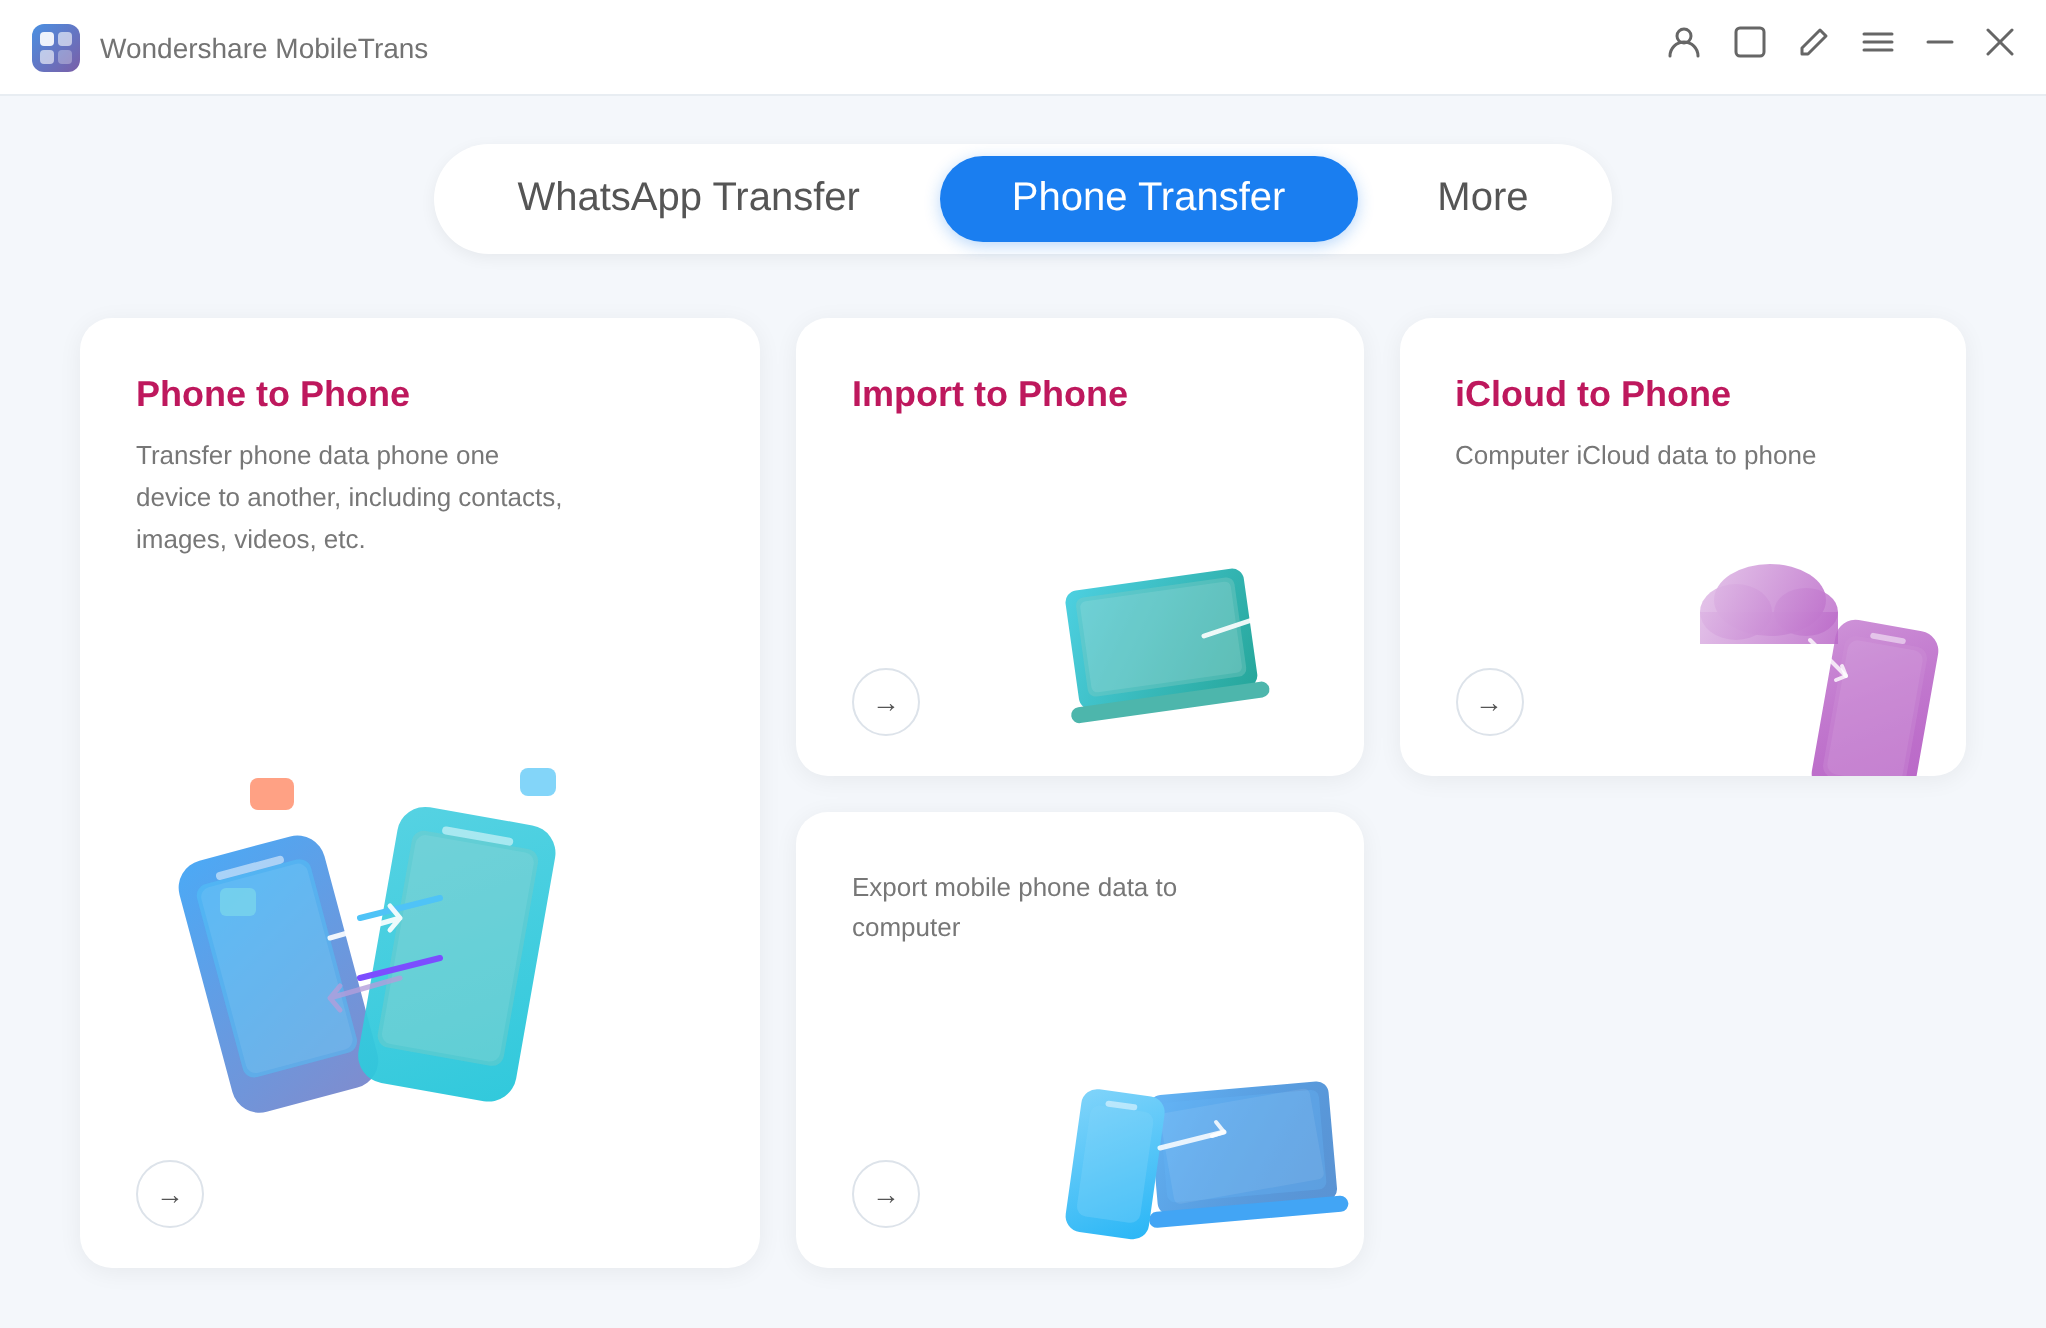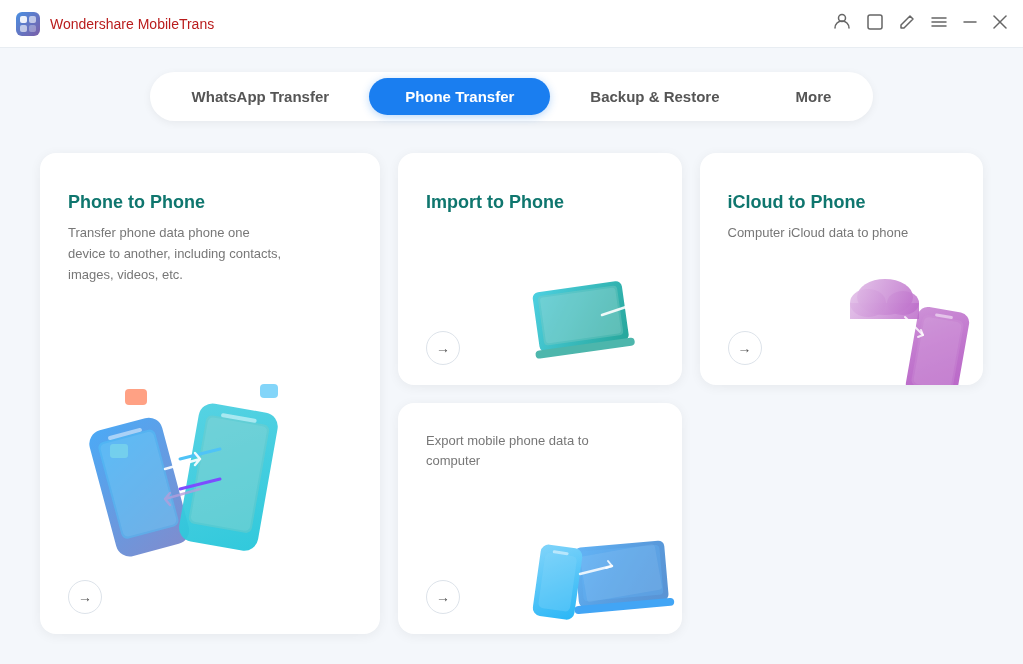--- a/index.html
+++ b/index.html
@@ -36,21 +36,21 @@
       background: linear-gradient(135deg, #4a90e2 0%, #7b5ea7 100%);
       display: flex;
       align-items: center;
       justify-content: center;
       color: white;
       font-size: 12px;
       font-weight: bold;
     }
     .app-title {
       font-size: 14px;
-      color: #b91c1c;
+      color: #737373;
       font-weight: 500;
     }
     .titlebar-controls {
       display: flex;
       align-items: center;
       gap: 16px;
     }
     .titlebar-controls span {
       color: #666;
       font-size: 16px;
@@ -75,22 +75,22 @@
       border-radius: 40px;
       padding: 6px;
       gap: 4px;
       align-self: center;
       margin-bottom: 32px;
       box-shadow: 0 2px 8px rgba(0,0,0,0.06);
     }
     .tab-item {
       padding: 10px 36px;
       border-radius: 30px;
-      font-size: 15px;
-      font-weight: 700;
+      font-size: 20px;
+      font-weight: 400;
       cursor: pointer;
       color: #555;
       transition: all 0.2s;
       white-space: nowrap;
     }
     .tab-item.active {
       background: #1a7ef0;
       color: #ffffff;
       box-shadow: 0 2px 8px rgba(26,126,240,0.3);
     }
@@ -117,23 +117,22 @@
     }
 
     
     .card-large {
       grid-row: 1 / 3;
     }
 
     .card-title {
       font-size: 18px;
       font-weight: 700;
-      color: #0f766e;
+      color: #be185d;
       margin-bottom: 10px;
-      margin-top: 11px;
     }
     .card-desc {
       font-size: 13px;
       color: #777;
       line-height: 1.6;
       max-width: 220px;
     }
 
     .arrow-btn {
       width: 34px;
@@ -241,21 +240,20 @@
       </svg>
     </span>
   </div>
 </div>
 
 <div class="main-content">
 
   <nav class="tab-nav">
     <div class="tab-item">WhatsApp Transfer</div>
     <div class="tab-item active">Phone Transfer</div>
-    <div class="tab-item">Backup &amp; Restore</div>
     <div class="tab-item">More</div>
   </nav>
 
   <div class="cards-grid">
 
     <div class="card card-large">
       <div class="card-title">Phone to Phone</div>
       <div class="card-desc">Transfer phone data phone one device to another, including contacts, images, videos, etc.</div>
 
       <div class="illus-container illus-phone2phone">

